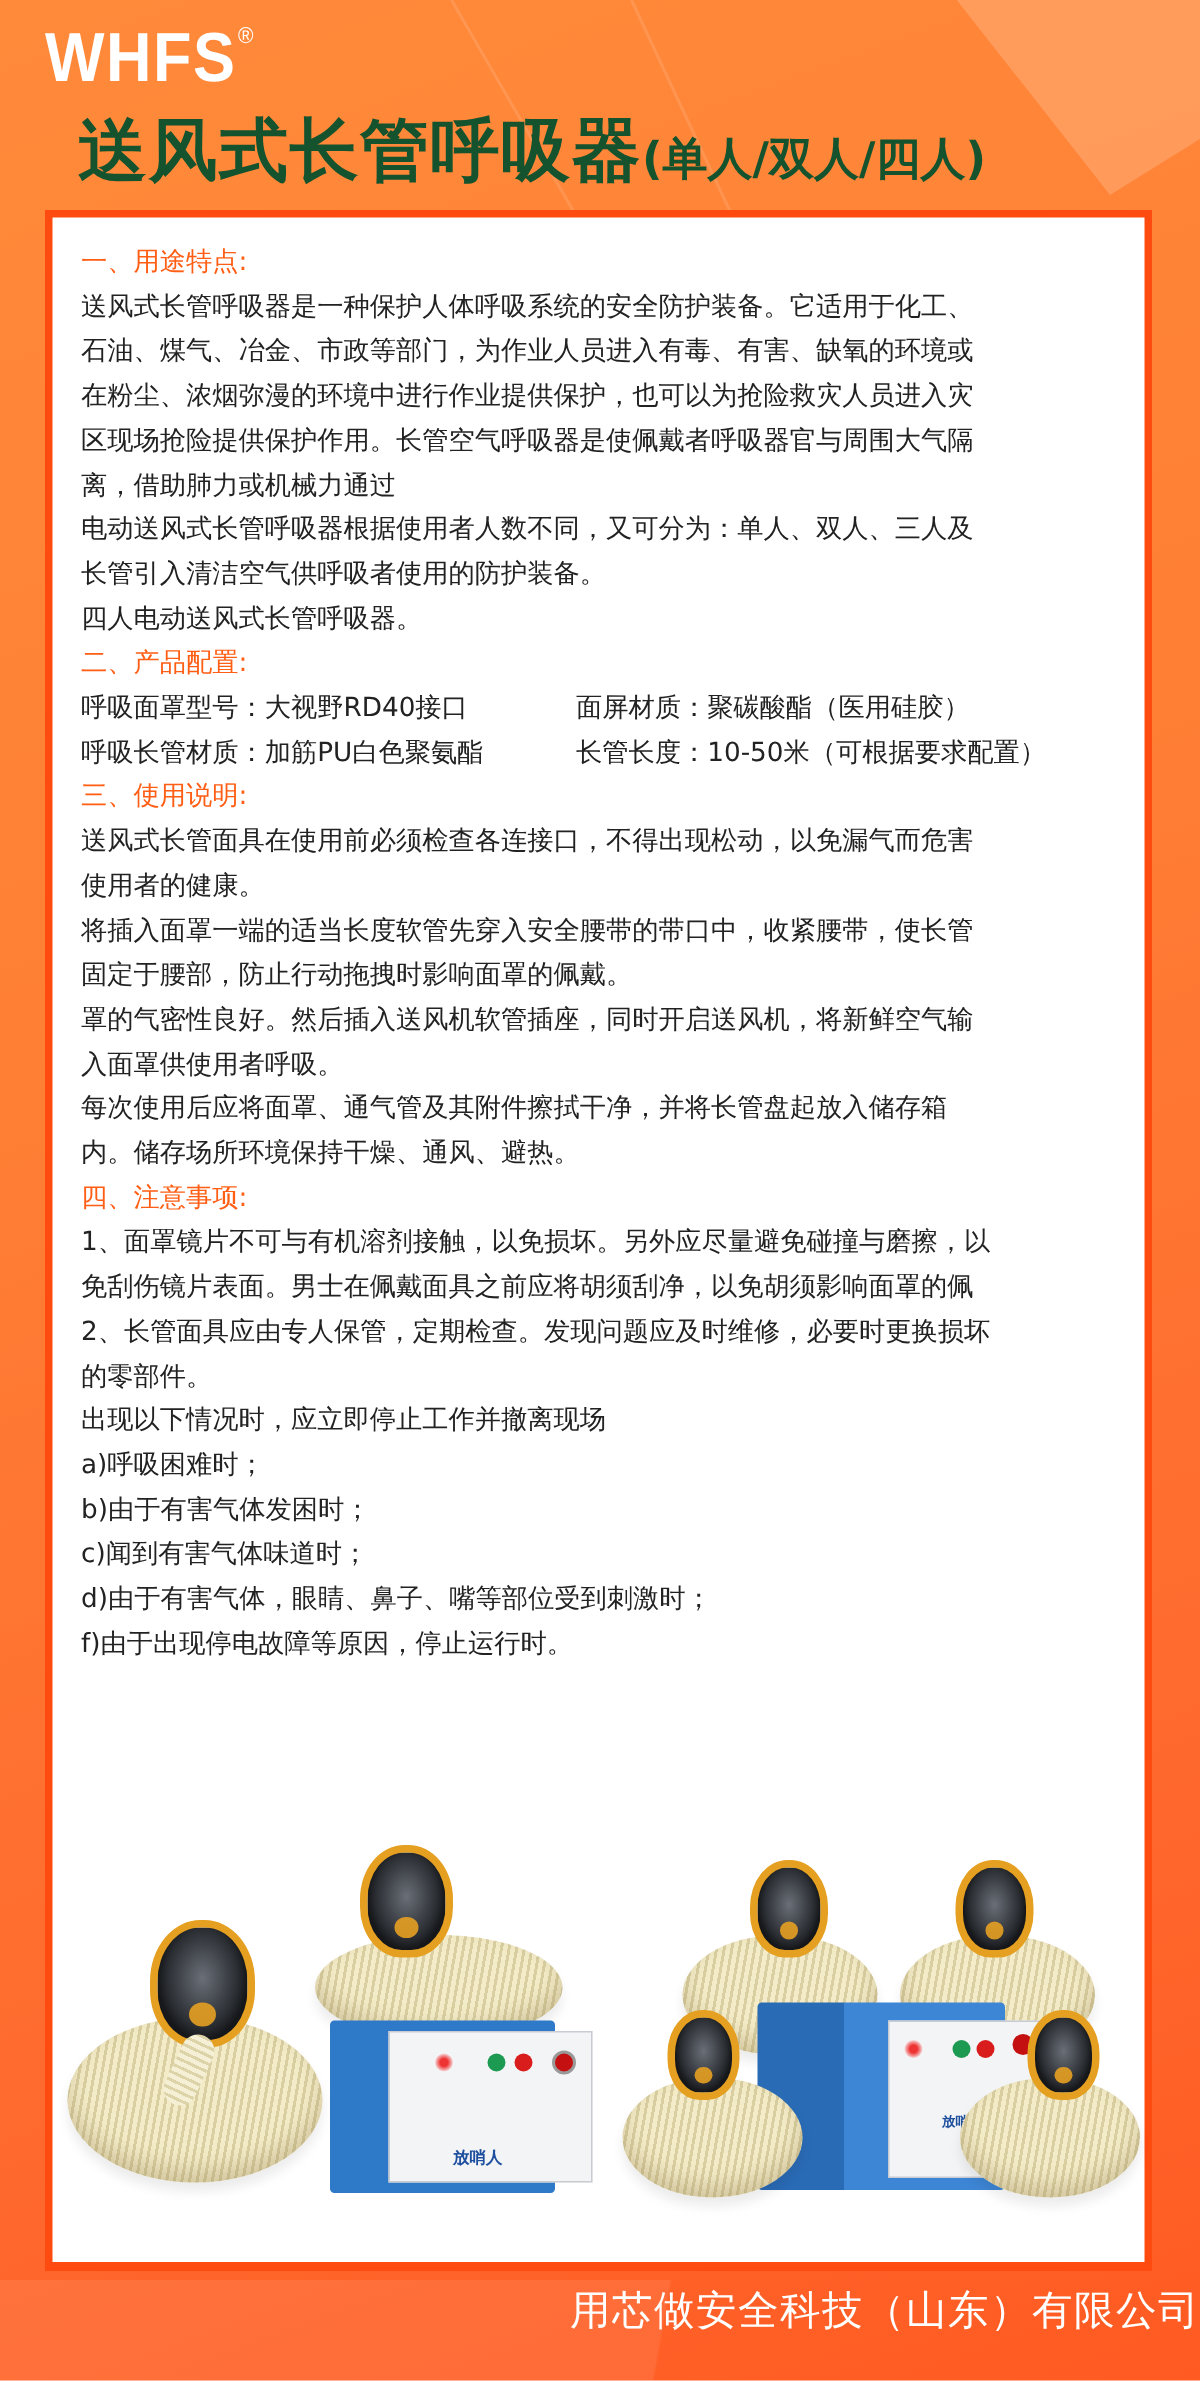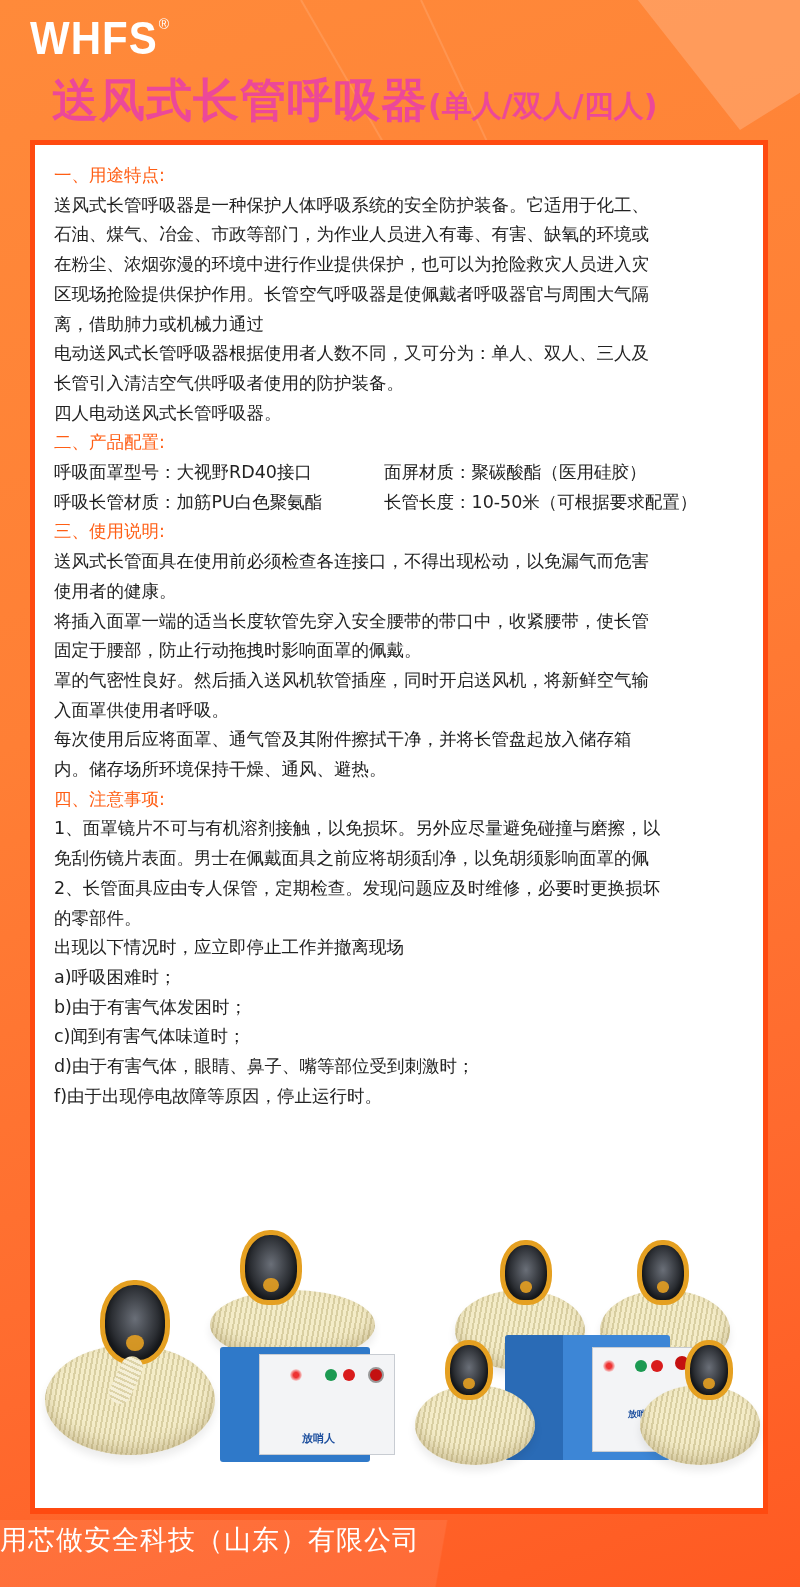--- a/index.html
+++ b/index.html
@@ -30,21 +30,21 @@
 
   .brand {
     position: absolute; left: 30px; top: 12px;
     color: #fff; font-family: "Liberation Sans", sans-serif;
     font-weight: bold; font-size: 42px; letter-spacing: 1px;
     transform: scaleY(1.1); transform-origin: top left;
   }
   .brand sup { font-size: 14px; font-weight: normal; vertical-align: top; position: relative; top: 2px; margin-left: 1px; }
 
   .title {
-    position: absolute; left: 52px; top: 70px; color: #ec4899; white-space: nowrap;
+    position: absolute; left: 52px; top: 70px; color: #14532d; white-space: nowrap;
   }
   .title .main { font-size: 46px; font-weight: bold; letter-spacing: 1px; }
   .title .sub { font-size: 30px; font-weight: bold; }
 
   .frame {
     position: absolute; left: 30px; top: 140px; width: 738px; height: 1374px;
     background: #ff4a10;
   }
   .panel {
     position: absolute; left: 35px; top: 145px; width: 728px; height: 1363px;
@@ -84,21 +84,21 @@
   .box {
     position: absolute; background: #2f79c9; border-radius: 3px;
   }
   .box .face {
     position: absolute; background: #f3f4f6; border: 1px solid #c8ccd2; margin-left: 32px;
   }
   .box .led { position: absolute; width: 12px; height: 12px; border-radius: 50%; }
   .box .logo { position: absolute; color: #1d4f9e; font-weight: bold; font-size: 11px; }
 
   .footer {
-    position: absolute; left: 0; top: 1522px; width: 800px; text-align: left;
+    position: absolute; left: 0; top: 1522px; width: 800px; text-align: right;
     color: #fff; font-size: 27px; letter-spacing: 1px;
   }
 </style>
 </head>
 <body>
 
 <div class="bg-deco">
   <div class="poly"></div>
   <div class="line1"></div>
   <div class="line2"></div>

